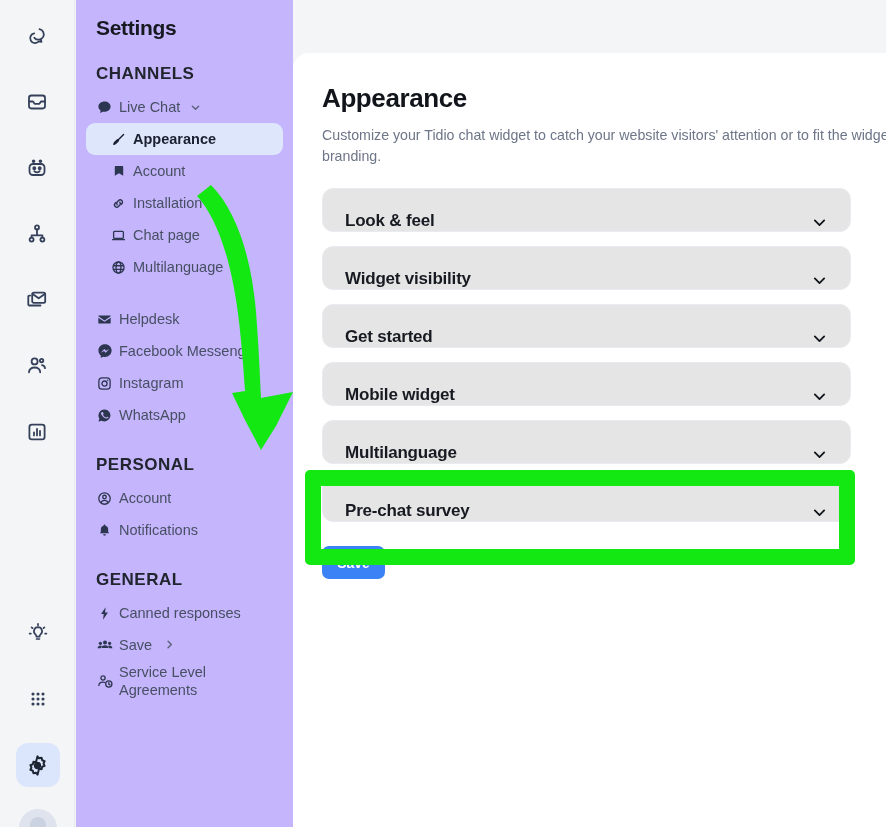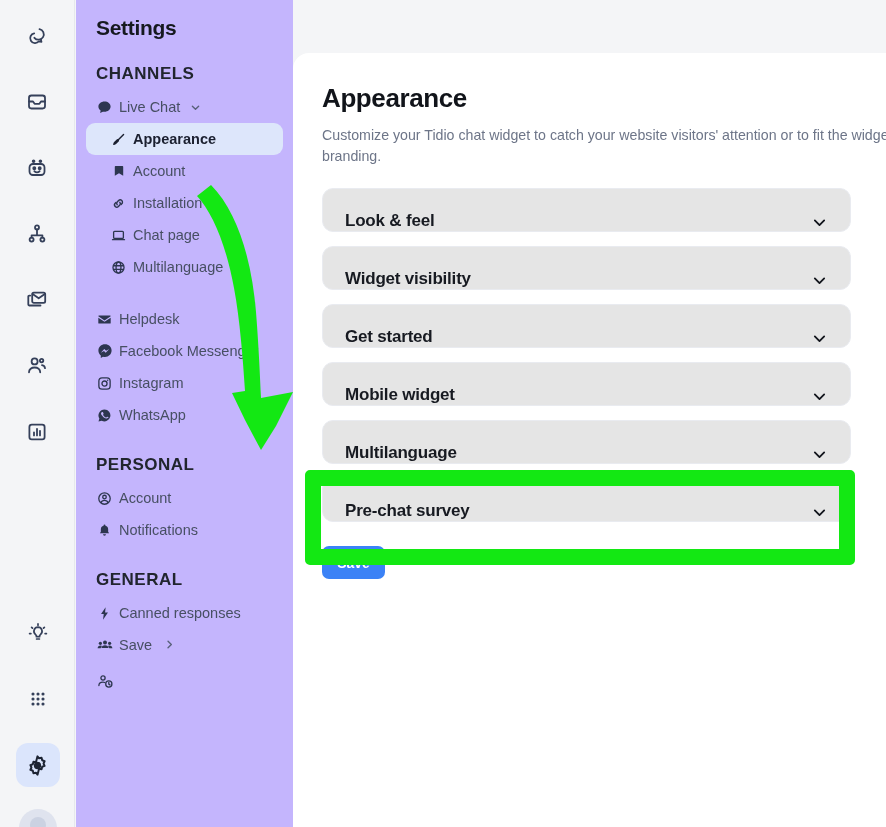--- a/index.html
+++ b/index.html
@@ -411,20 +411,21 @@
 
     <div class="nav-item two-line">
       <span class="nic">
         <svg width="16" height="16" viewBox="0 0 16 16" fill="none" stroke="#2d3650" stroke-width="1.3" stroke-linecap="round" stroke-linejoin="round">
           <circle cx="6" cy="5" r="2.1"></circle>
           <path d="M1.9 12.6c0-2.2 1.8-3.4 4.1-3.4.6 0 1.2.1 1.7.3"></path>
           <circle cx="11.8" cy="11" r="3.1"></circle>
           <path d="M11.8 9.5v1.6l1.1.8"></path>
         </svg>
       </span>
+      <span class="sla-label">Service Level Agreements</span>
     </div>
 
   </div>
 
   <div class="content">
     <div class="content-inner">
       <div class="page-title">Appearance</div>
       <div class="page-desc">Customize your Tidio chat widget to catch your website visitors' attention or to fit the widget to your branding.</div>
 
       <div class="accordion-list">

